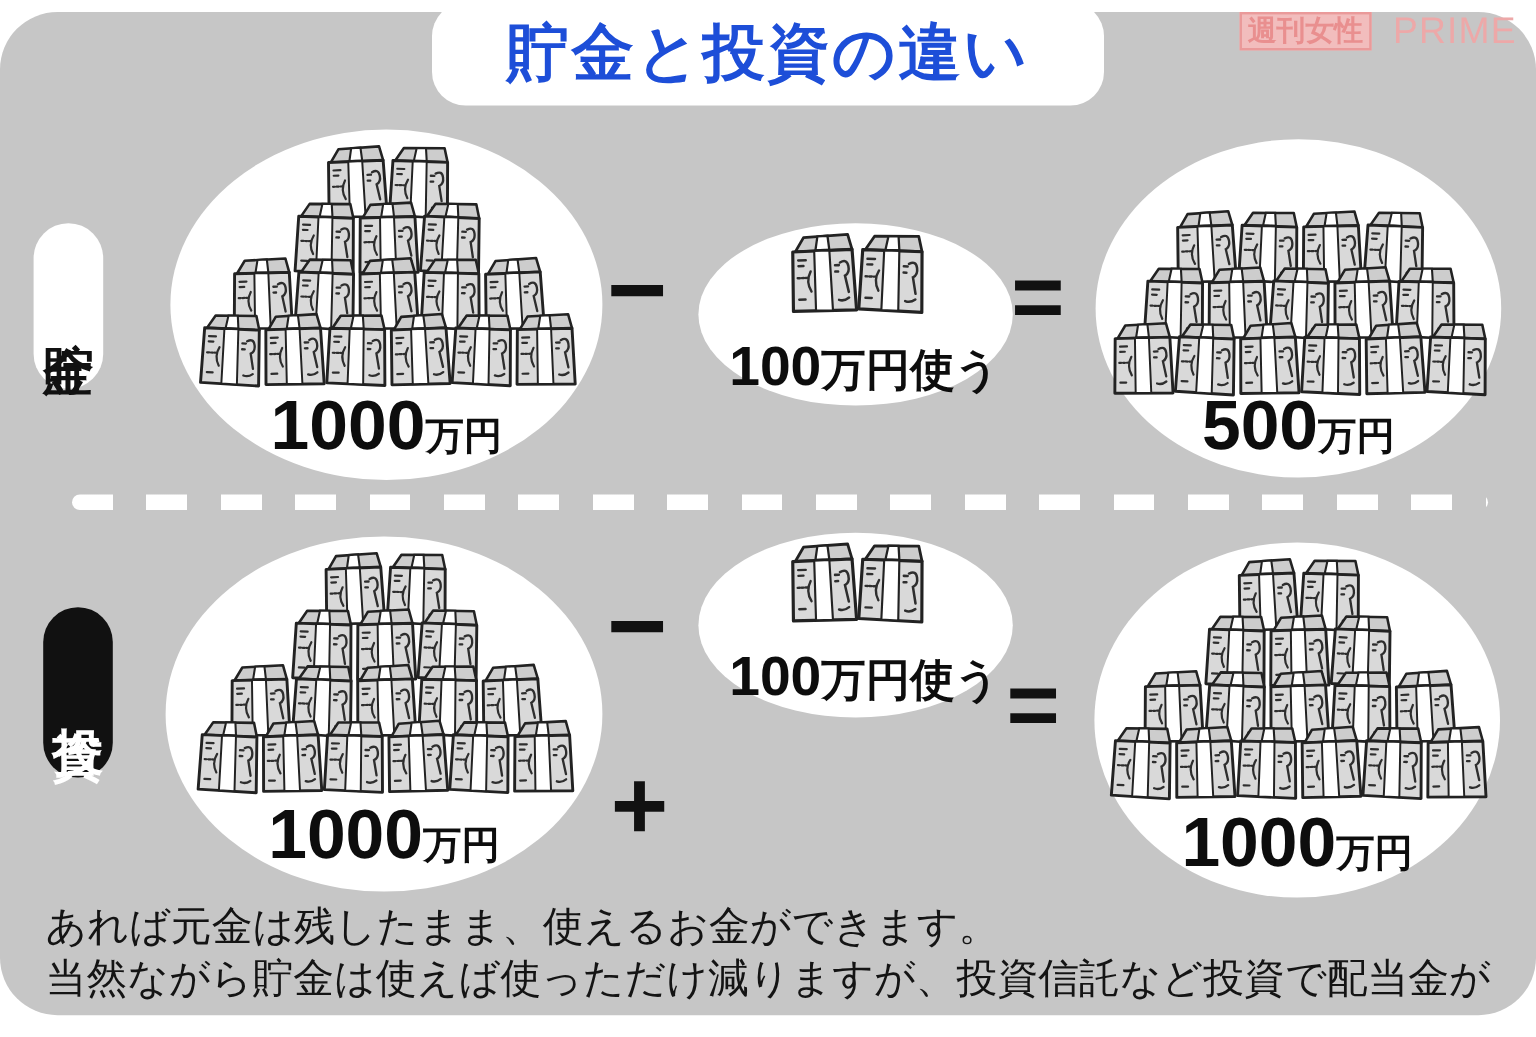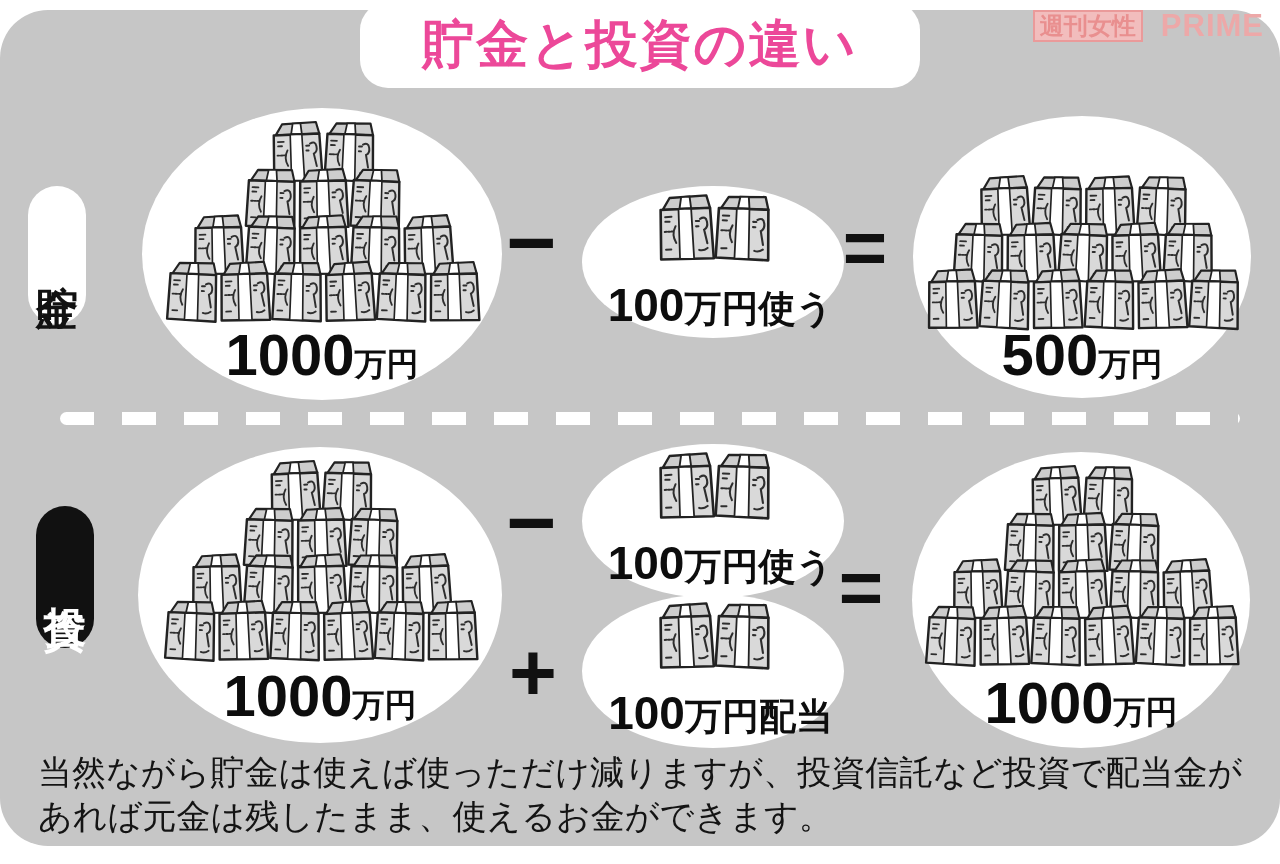--- a/index.html
+++ b/index.html
@@ -12,32 +12,32 @@
     position:absolute;left:0;top:10px;width:1280px;height:836px;
     background:#c6c6c6;border-radius:48px;
   }
   
   .title-box{
     position:absolute;left:50%;transform:translateX(-50%);top:2px;
     width:560px;height:86px;background:#ffffff;border-radius:28px;
     display:flex;align-items:center;justify-content:center;
   }
   .title-box span{
-    font-size:52px;font-weight:bold;color:#ec4899;letter-spacing:2px;white-space:nowrap;
+    font-size:52px;font-weight:bold;color:#1d4ed8;letter-spacing:2px;white-space:nowrap;
   }
   
   .watermark{
     position:absolute;right:16px;top:8px;display:flex;align-items:center;gap:18px;
   }
   .watermark .boxed{
     background:#f2bdbd;border:2px solid #ea9a9a;color:#e98f8f;
     font-size:24px;font-weight:bold;padding:1px 5px;line-height:1.1;
   }
   .watermark .plain{
-    color:#eda8a8;font-size:31px;font-weight:bold;letter-spacing:1px;
+    color:#eda8a8;font-size:31px;font-weight:normal;letter-spacing:1px;
   }
   
   .pill{
     position:absolute;border-radius:29px;
     display:flex;align-items:center;justify-content:center;
     writing-mode:vertical-rl;text-orientation:upright;
     font-weight:bold;font-size:42px;letter-spacing:4px;
   }
   .pill.savings{left:28px;top:176px;width:58px;height:138px;background:#ffffff;color:#111;}
   .pill.invest{left:36px;top:496px;width:58px;height:142px;background:#111111;color:#ffffff;}
@@ -217,29 +217,20 @@
         <use href="#bundle" x="3" y="2" transform="rotate(-2.5 31 35)"></use>
         <use href="#bundle" x="57" y="2" transform="rotate(2 85 35)"></use>
       </svg>
     <div class="amount small a-bm1">
       <span class="val">100</span><span class="unit">万円使う</span>
     </div>
   </div>
 
   <div class="op op-plus2">+</div>
 
-  <div class="ellipse el-bm2">
-    <svg class="stack pair" viewBox="0 0 114 70">
-        <use href="#bundle" x="3" y="2" transform="rotate(-2.5 31 35)"></use>
-        <use href="#bundle" x="57" y="2" transform="rotate(2 85 35)"></use>
-      </svg>
-    <div class="amount small a-bm2">
-      <span class="val">100</span><span class="unit">万円配当</span>
-    </div>
-  </div>
 
   <div class="op op-equals2">=</div>
 
   <div class="ellipse el-br">
     <svg class="stack full" viewBox="0 0 330 214">
         <use href="#bundle" x="111" y="2" transform="rotate(-2.5 139 35)"></use>
         <use href="#bundle" x="165" y="2" transform="rotate(2 193 35)"></use>
         <use href="#bundle" x="84" y="50" transform="rotate(2 112 83)"></use>
         <use href="#bundle" x="138" y="50" transform="rotate(-1.5 166 83)"></use>
         <use href="#bundle" x="192" y="50" transform="rotate(2.5 220 83)"></use>
@@ -254,22 +245,22 @@
         <use href="#bundle" x="165" y="146" transform="rotate(-2.5 193 179)"></use>
         <use href="#bundle" x="219" y="146" transform="rotate(2 247 179)"></use>
         <use href="#bundle" x="273" y="146" transform="rotate(-1.5 301 179)"></use>
       </svg>
     <div class="amount a-br">
       <span class="val">1000</span><span class="unit">万円</span>
     </div>
   </div>
 
   <div class="caption">
+    <div>あれば元金は残したまま、使えるお金ができます。</div>
     <div>当然ながら貯金は使えば使っただけ減りますが、投資信託など投資で配当金が</div>
-    <div>あれば元金は残したまま、使えるお金ができます。</div>
   </div>
 </div>
 
 <div class="title-box">
   <span>貯金と投資の違い</span>
 </div>
 
 <div class="watermark">
   <span class="boxed">週刊女性</span>
   <span class="plain">PRIME</span>

